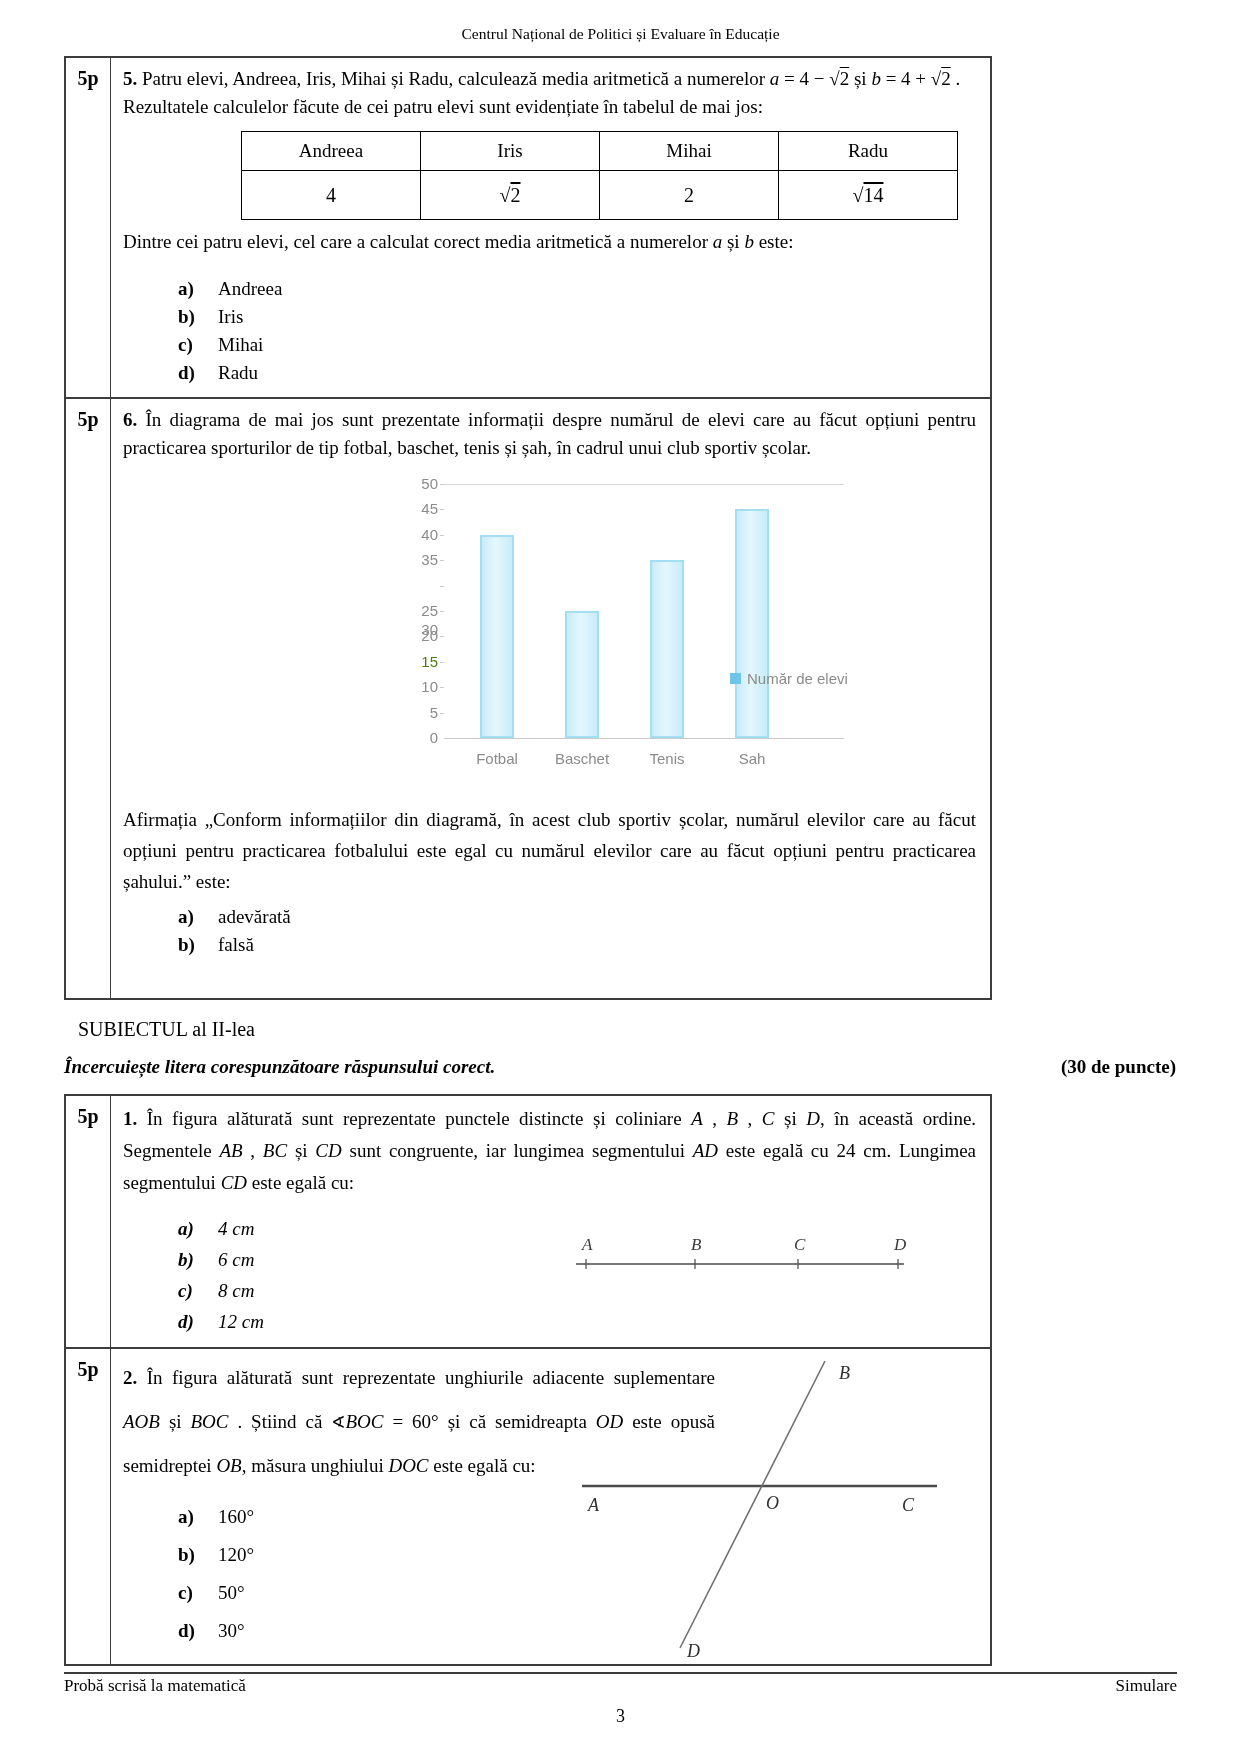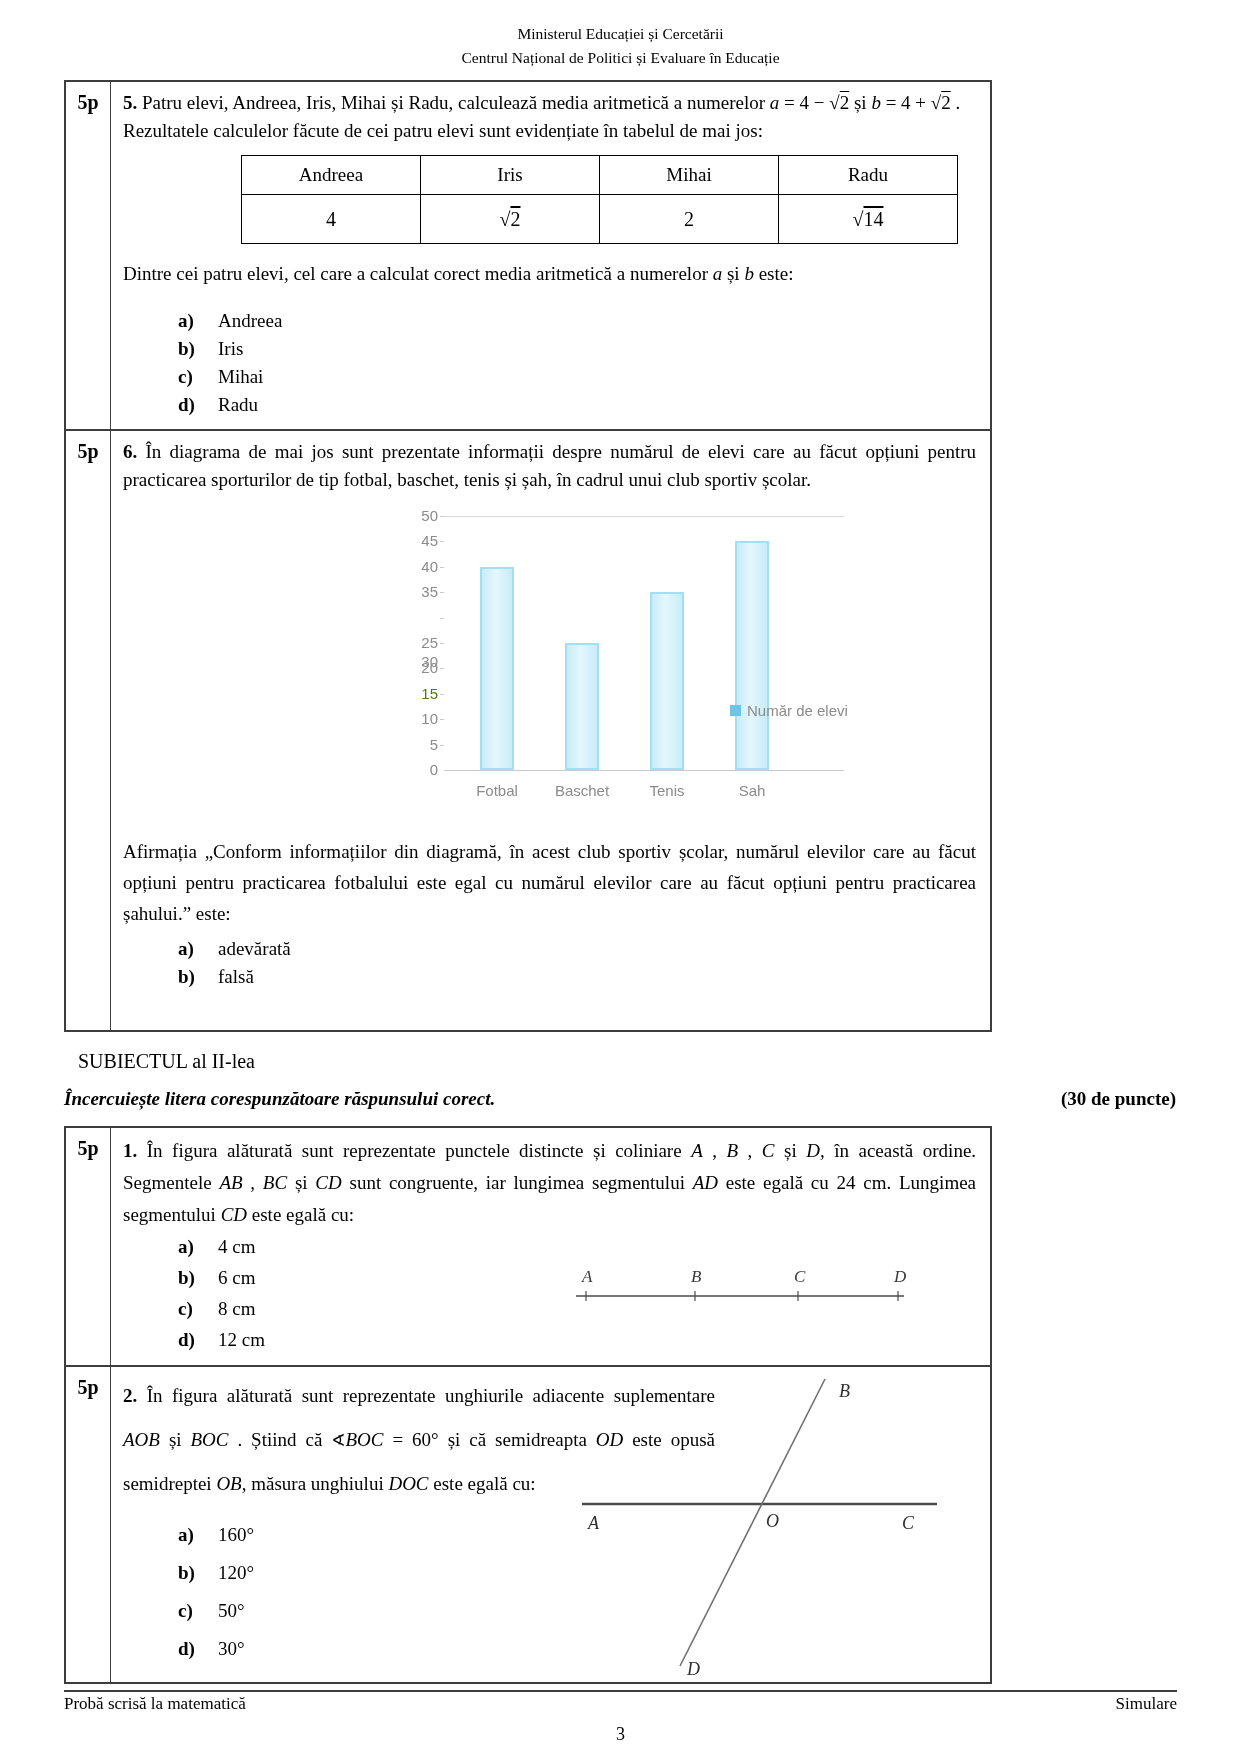--- a/index.html
+++ b/index.html
@@ -57,21 +57,20 @@
   .footline{margin:6px 64px 0 64px;border-top:2px solid #3d3d3d;padding-top:2px;
             display:flex;justify-content:space-between;font-size:17px;}
   .pageno{text-align:center;margin-top:10px;font-size:18px;}
 </style>
 </head>
 <body>
 
 <div class="page">
 
   <div class="hdr">
-    <div>Ministerul Educației și Cercetării</div>
     <div>Centrul Național de Politici și Evaluare în Educație</div>
   </div>
 
   <table class="qtable">
     <tbody>
         <tr>
       <td class="pts">5p</td>
       <td class="qcontent">
         <div class="h1">
           <div class="t28">
@@ -98,21 +97,21 @@
             </tr>
             <tr class="rval">
               <td>4</td>
               <td><span class="sqrt"><span class="ovl">2</span></span></td>
               <td>2</td>
               <td><span class="sqrt"><span class="ovl">14</span></span></td>
             </tr>
           </tbody>
               </table>
 
-          <div class="t28" style="margin-top:16px;font-family:Liberation Serif, serif;">
+          <div class="t28" style="margin-top:8px;font-family:Liberation Serif, serif;">
             <span>Dintre cei patru elevi, cel care a calculat corect media aritmetică a numerelor</span>
             <span class="it">a</span>
             <span>și</span>
             <span class="it">b</span>
             <span>este:</span>
           </div>
 
           <div style="margin-top:19px;">
             <div class="opt"><span class="letter">a)</span><span>Andreea</span></div>
             <div class="opt"><span class="letter">b)</span><span>Iris</span></div>
@@ -210,21 +209,21 @@
             <span class="it">BC</span>
             <span>și</span>
             <span class="it">CD</span>
             <span>sunt congruente, iar lungimea segmentului</span>
             <span class="it">AD</span>
             <span>este egală cu 24 cm. Lungimea segmentului</span>
             <span class="it">CD</span>
             <span>este egală cu:</span>
           </div>
 
-          <div style="margin-top:0;">
+          <div style="margin-top:14px;font-style:italic;">
             <div class="opt opt31"><span class="letter">a)</span><span>4 cm</span></div>
             <div class="opt opt31"><span class="letter">b)</span><span>6 cm</span></div>
             <div class="opt opt31"><span class="letter">c)</span><span>8 cm</span></div>
             <div class="opt opt31"><span class="letter">d)</span><span>12 cm</span></div>
           </div>
 
           <svg class="fig1" width="340" height="44" viewBox="0 0 340 44">
             <text x="16" y="16" font-size="17" font-style="italic" fill="#3a3a3a" font-family="Liberation Serif, serif">A</text>
             <text x="125" y="16" font-size="17" font-style="italic" fill="#3a3a3a" font-family="Liberation Serif, serif">B</text>
             <text x="228" y="16" font-size="17" font-style="italic" fill="#3a3a3a" font-family="Liberation Serif, serif">C</text>

